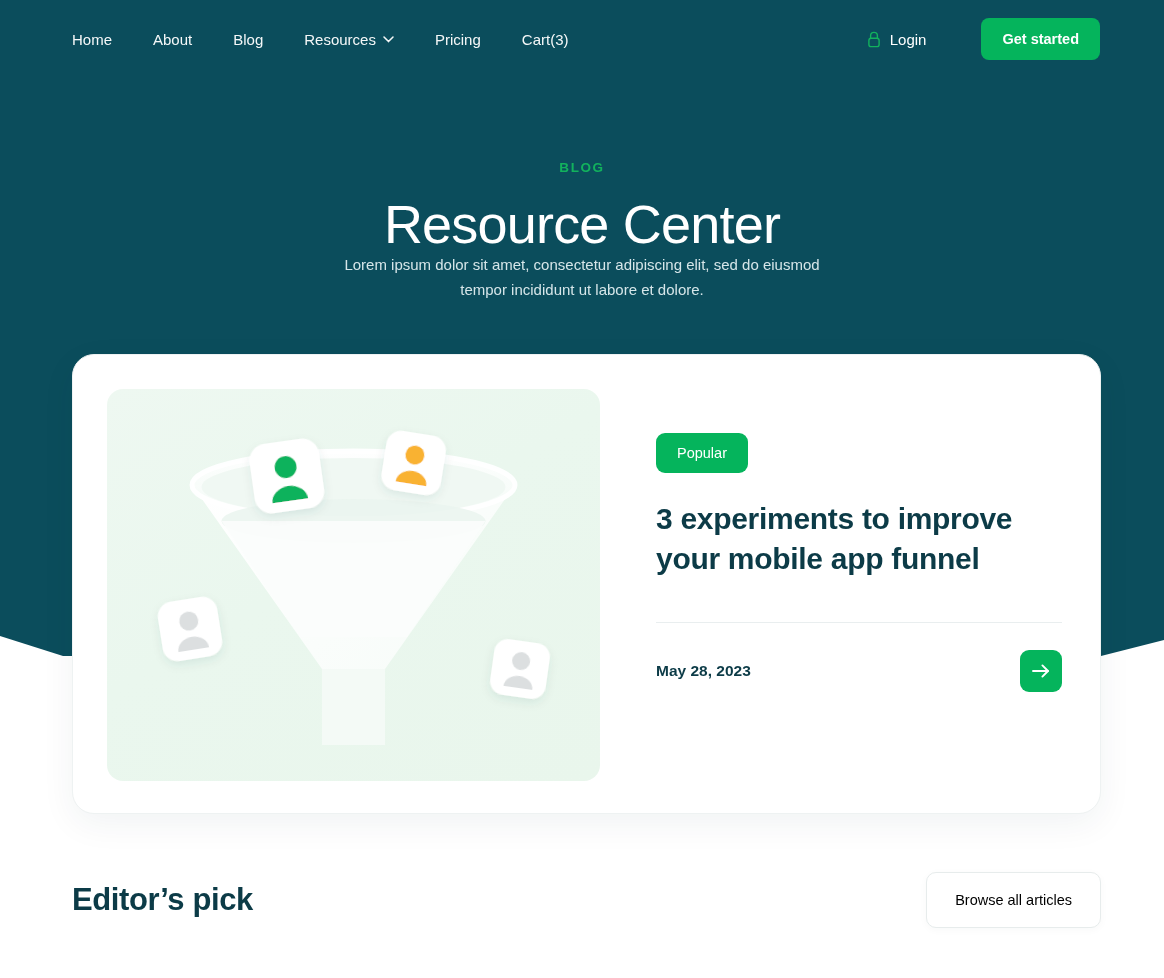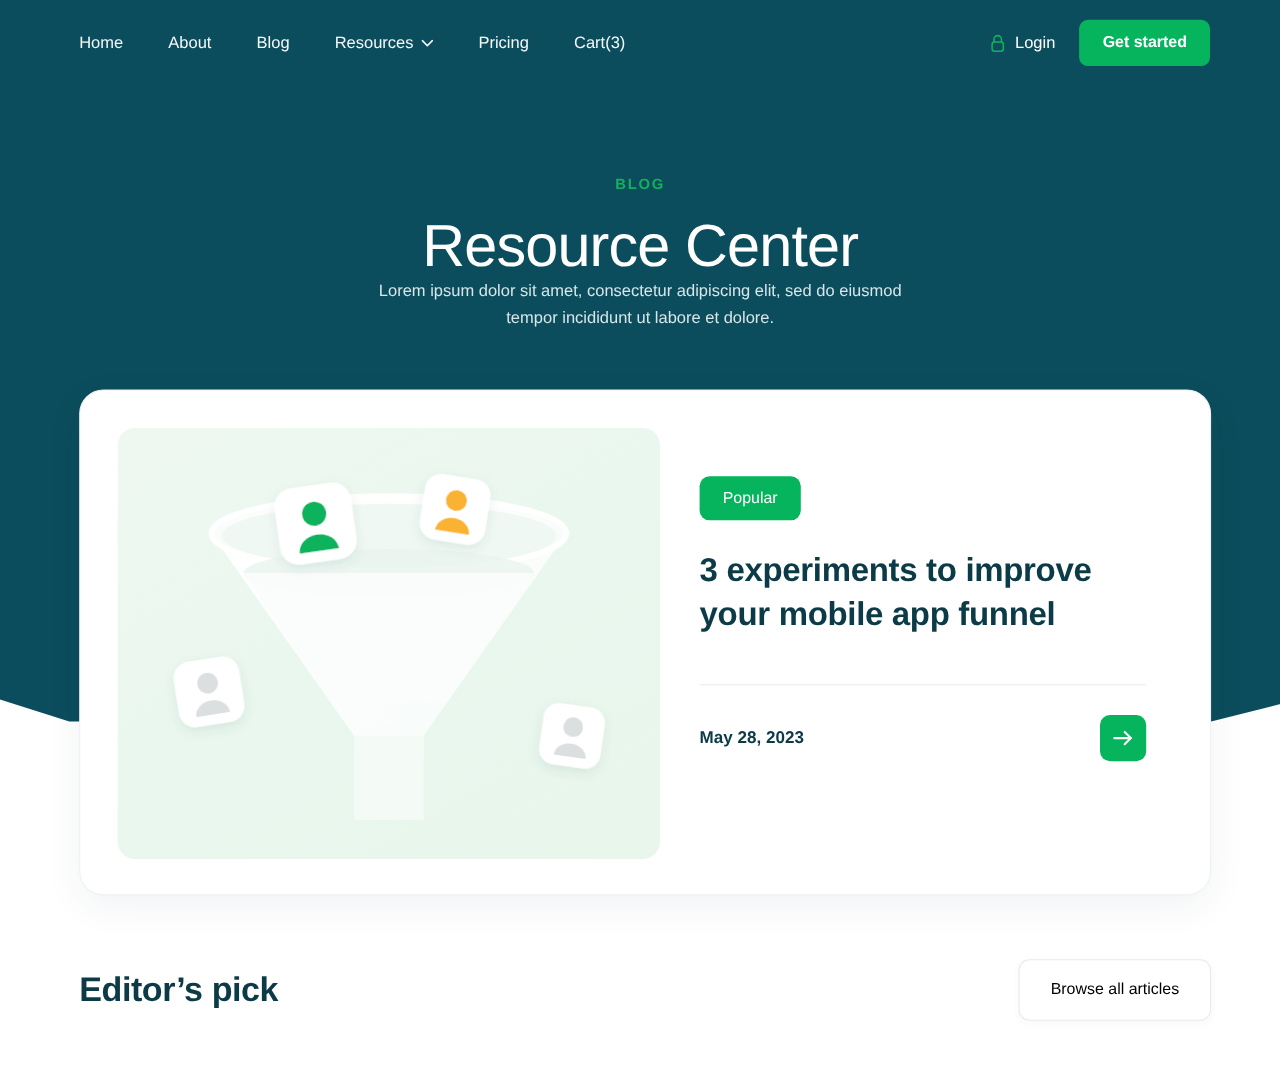--- a/index.html
+++ b/index.html
@@ -100,20 +100,21 @@
     background: #05b45c;
     color: #ffffff;
     font-size: 14.5px;
     font-weight: bold;
     border: none;
     border-radius: 8px;
     padding: 13px 21px;
     cursor: pointer;
     font-family: inherit;
     white-space: nowrap;
+    margin-left: 33px;
   }
 
   
   .hero {
     position: absolute;
     left: 0; top: 160px;
     width: 1164px;
     text-align: center;
     z-index: 4;
   }
@@ -165,20 +166,21 @@
     overflow: hidden;
     position: relative;
   }
   .thumb svg { display: block; width: 493px; height: 392px; }
 
   .card-body {
     flex: 1;
     padding: 44px 22px 8px 36px;
     display: flex;
     flex-direction: column;
+    margin-left: 20px;
   }
 
   .badge {
     display: inline-block;
     align-self: flex-start;
     background: #05b45c;
     color: #ffffff;
     font-size: 14.5px;
     border-radius: 9px;
     padding: 12px 21px;

